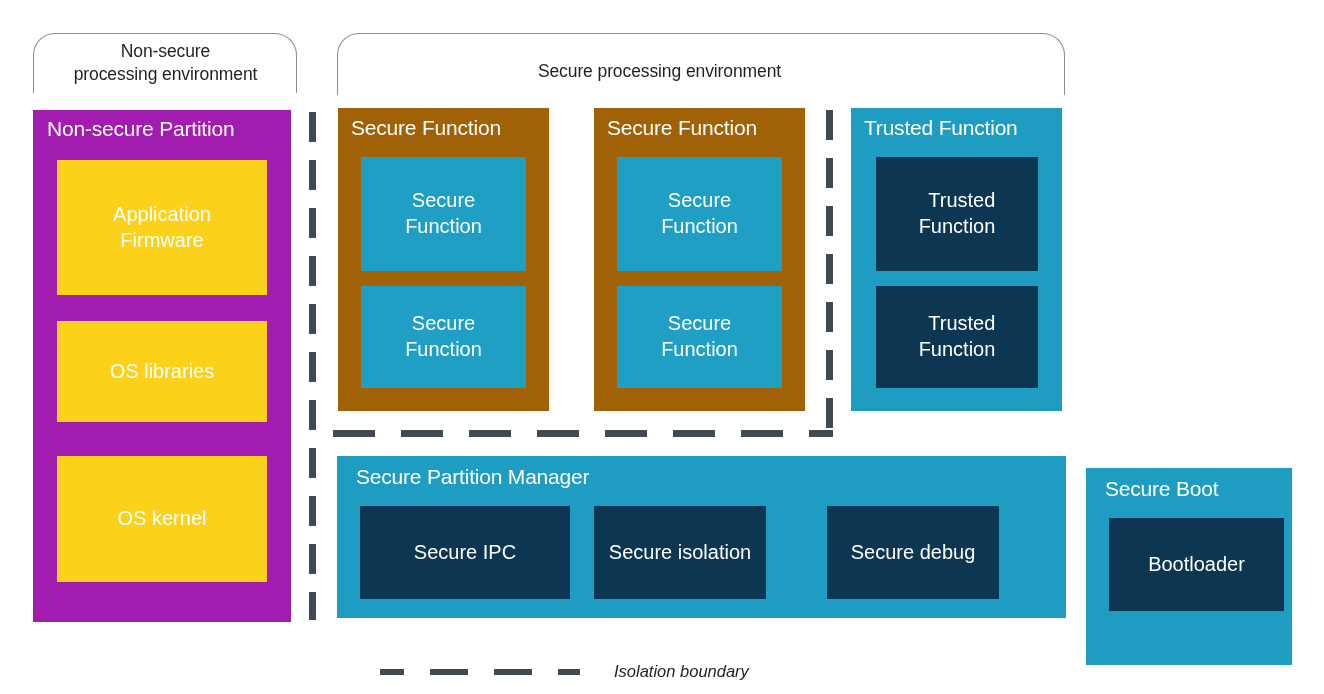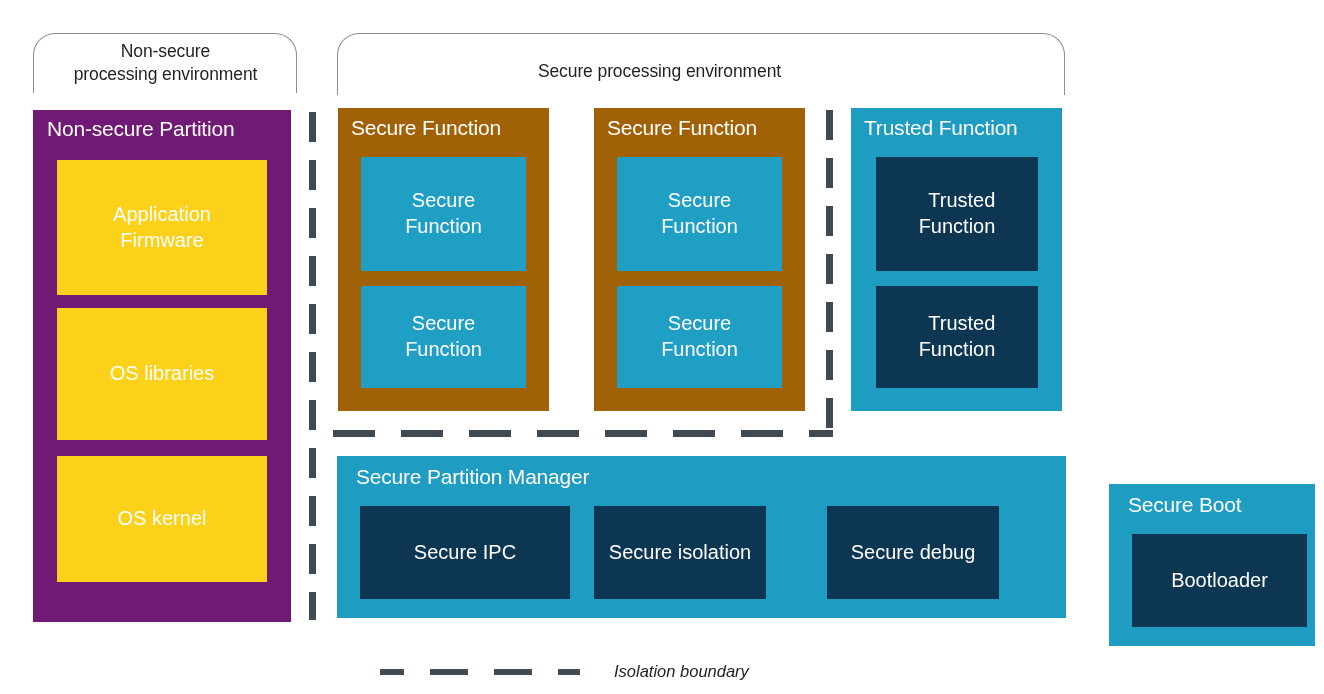--- a/index.html
+++ b/index.html
@@ -56,21 +56,21 @@
     display: flex;
     align-items: center;
     justify-content: center;
     text-align: center;
     color: #ffffff;
     font-size: 20px;
     line-height: 1.28;
   }
 
   
-  .c-nonsecure     { background: #701a75; }
+  .c-nonsecure     { background: #a21caf; }
   .c-nonsecure-in  { background: #fcd11a; }
   .c-secure        { background: #a16207; }
   .c-secure-in     { background: #1f9fc4; }
   .c-trusted       { background: #1f9cc2; }
   .c-trusted-in    { background: #0d3652; text-align: right; }
   .c-spm           { background: #1f9cc2; }
   .c-spm-in        { background: #0d3652; }
 
   
   .dash-v {
@@ -129,21 +129,21 @@
 <div class="panel c-nonsecure" style="left:33px; top:110px; width:258px; height:512px;">
   <div class="panel-title" style="left:14px; top:7px;">Non-secure Partition</div>
 
   <div class="inner-box c-nonsecure-in" style="left:24px; top:50px; width:210px; height:135px;">
     <div>
       <div>Application</div>
       <div>Firmware</div>
     </div>
   </div>
 
-  <div class="inner-box c-nonsecure-in" style="left:24px; top:198px; width:210px; height:132px;">
+  <div class="inner-box c-nonsecure-in" style="left:24px; top:211px; width:210px; height:101px;">
     <div>OS libraries</div>
   </div>
 
   <div class="inner-box c-nonsecure-in" style="left:24px; top:346px; width:210px; height:126px;">
     <div>OS kernel</div>
   </div>
 </div>
 
 <div class="panel c-secure" style="left:338px; top:108px; width:211px; height:303px;">
   <div class="panel-title" style="left:13px; top:8px;">Secure Function</div>
@@ -208,21 +208,21 @@
 
   <div class="inner-box c-spm-in" style="left:257px; top:50px; width:172px; height:93px;">
     <div>Secure isolation</div>
   </div>
 
   <div class="inner-box c-spm-in" style="left:490px; top:50px; width:172px; height:93px;">
     <div>Secure debug</div>
   </div>
 </div>
 
-<div class="panel c-spm" style="left:1086px; top:484px; width:206px; height:162px;margin-left:23px;">
+<div class="panel c-spm" style="left:1086px; top:468px; width:206px; height:197px;">
   <div class="panel-title" style="left:19px; top:9px;">Secure Boot</div>
 
   <div class="inner-box c-spm-in" style="left:23px; top:50px; width:175px; height:93px;">
     <div>Bootloader</div>
   </div>
 </div>
 
 <div class="dash-v" style="left:309px; top:112px; height:508px;"></div>
 
 <div class="dash-v" style="left:826px; top:110px; height:325px;"></div>

